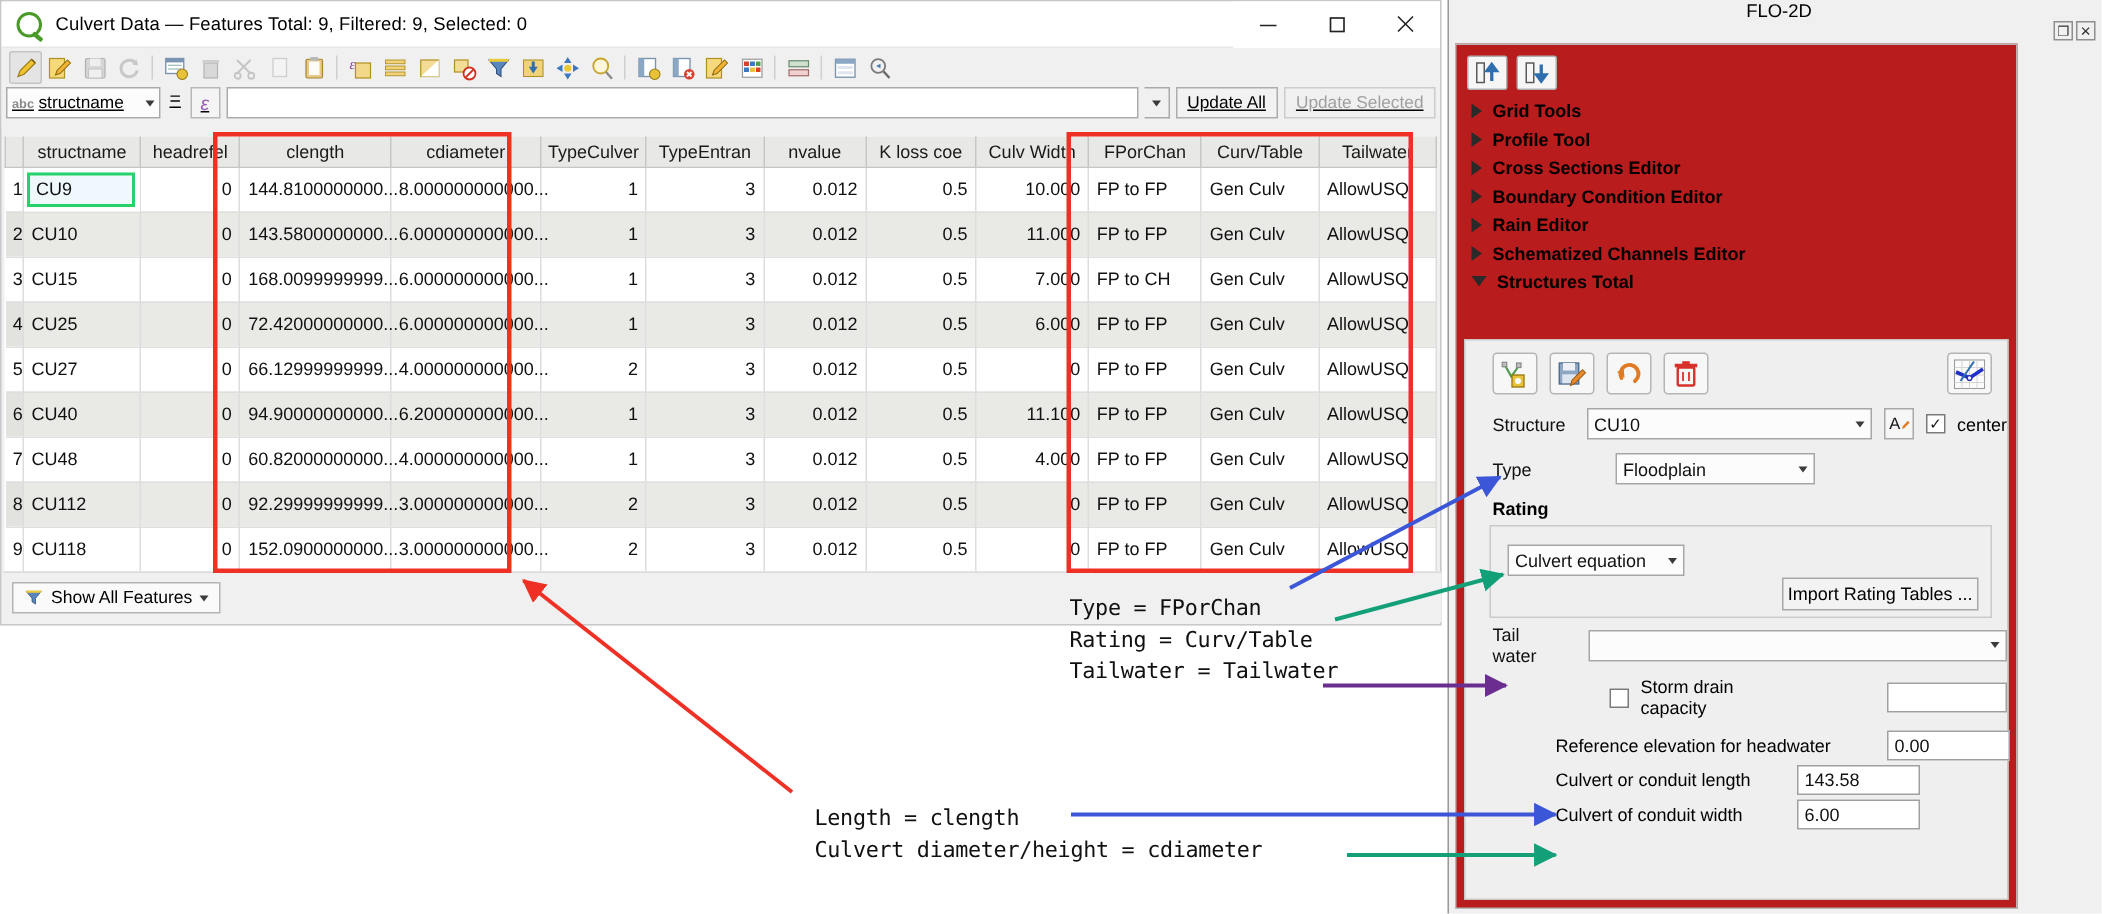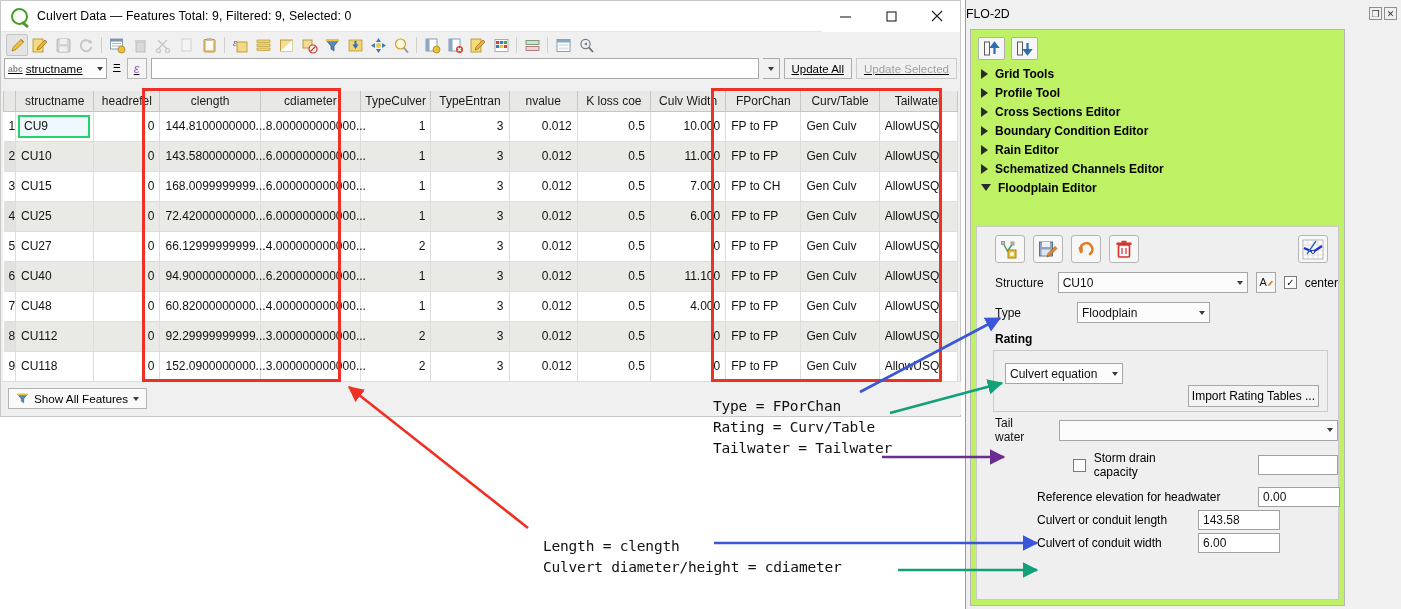--- a/index.html
+++ b/index.html
@@ -112,27 +112,27 @@
   }
 
   
   .redbox{ position:absolute; border:3.5px solid #ee3124; pointer-events:none;}
 
   
   #flo{
     position:absolute; left:965px; top:0; width:436px; height:609px;
     background:#f0f0f0; border-left:1px solid #9a9a9a;
   }
-  #flo-title{ height:27px; display:flex;align-items:center; 
-    font-size:12.3px; color:#000;}
+  #flo-title{ height:27px; display:flex;align-items:center; padding-left:5px;
+    font-size:12.3px; color:#000;flex-direction:column;}
   #flo-title .ctl{ margin-left:auto; display:flex; gap:2px; padding-right:4px;}
   .dockbtn{width:13px;height:13px;border:1px solid #8f8f8f;background:#f0f0f0;
     display:flex;align-items:center;justify-content:center;font-size:9px;color:#333;}
   #flo-body{ position:absolute;left:4px;top:29px;width:375px;bottom:3px;
-    background:#bef264;border:1px solid #b6b6b6;}
+    background:#b91c1c;border:1px solid #b6b6b6;}
   #flo-tools{ display:flex; gap:6px; padding:7px 0 4px 7px;}
   .flotool{ width:27px;height:23px;border:1px solid #b0b0b0;background:#f6f6f6;border-radius:2px;
     display:flex;align-items:center;justify-content:center;}
   .treeitem{ display:flex; align-items:center; gap:7px; height:19px; padding-left:10px;
     font-size:12px; font-weight:bold; color:#000;}
   .tri-right{width:0;height:0;border-top:5px solid transparent;border-bottom:5px solid transparent;border-left:7px solid #2a2a2a;}
   .tri-down{width:0;height:0;border-left:5px solid transparent;border-right:5px solid transparent;border-top:7px solid #2a2a2a;}
 
   #struct-panel{ position:absolute; left:5px; top:196px; right:5px; bottom:5px;
     background:#efefef; border:1px solid #c9c9c9;}
@@ -612,21 +612,21 @@
         <div class="treeitem">
           <span class="tri-right"></span>
           <span>Rain Editor</span>
         </div>
         <div class="treeitem">
           <span class="tri-right"></span>
           <span>Schematized Channels Editor</span>
         </div>
         <div class="treeitem">
           <span class="tri-down"></span>
-          <span>Floodplain Editor</span>
+          <span>Structures Total</span>
         </div>
       </div>
 
     <div id="struct-panel">
       <div id="struct-toolbar">
         <div class="sbtn">
           <svg width="20" height="19" viewBox="0 0 20 19">
               <path d="M3 3 L7.5 11 L12.5 4" fill="none" stroke="#4a9a4a" stroke-width="1.4"></path>
               <rect x="1.5" y="1.5" width="3" height="3" fill="#bfbfbf" stroke="#8a8a8a" stroke-width="0.8"></rect>
               <rect x="11" y="2" width="3" height="3" fill="#bfbfbf" stroke="#8a8a8a" stroke-width="0.8"></rect>

